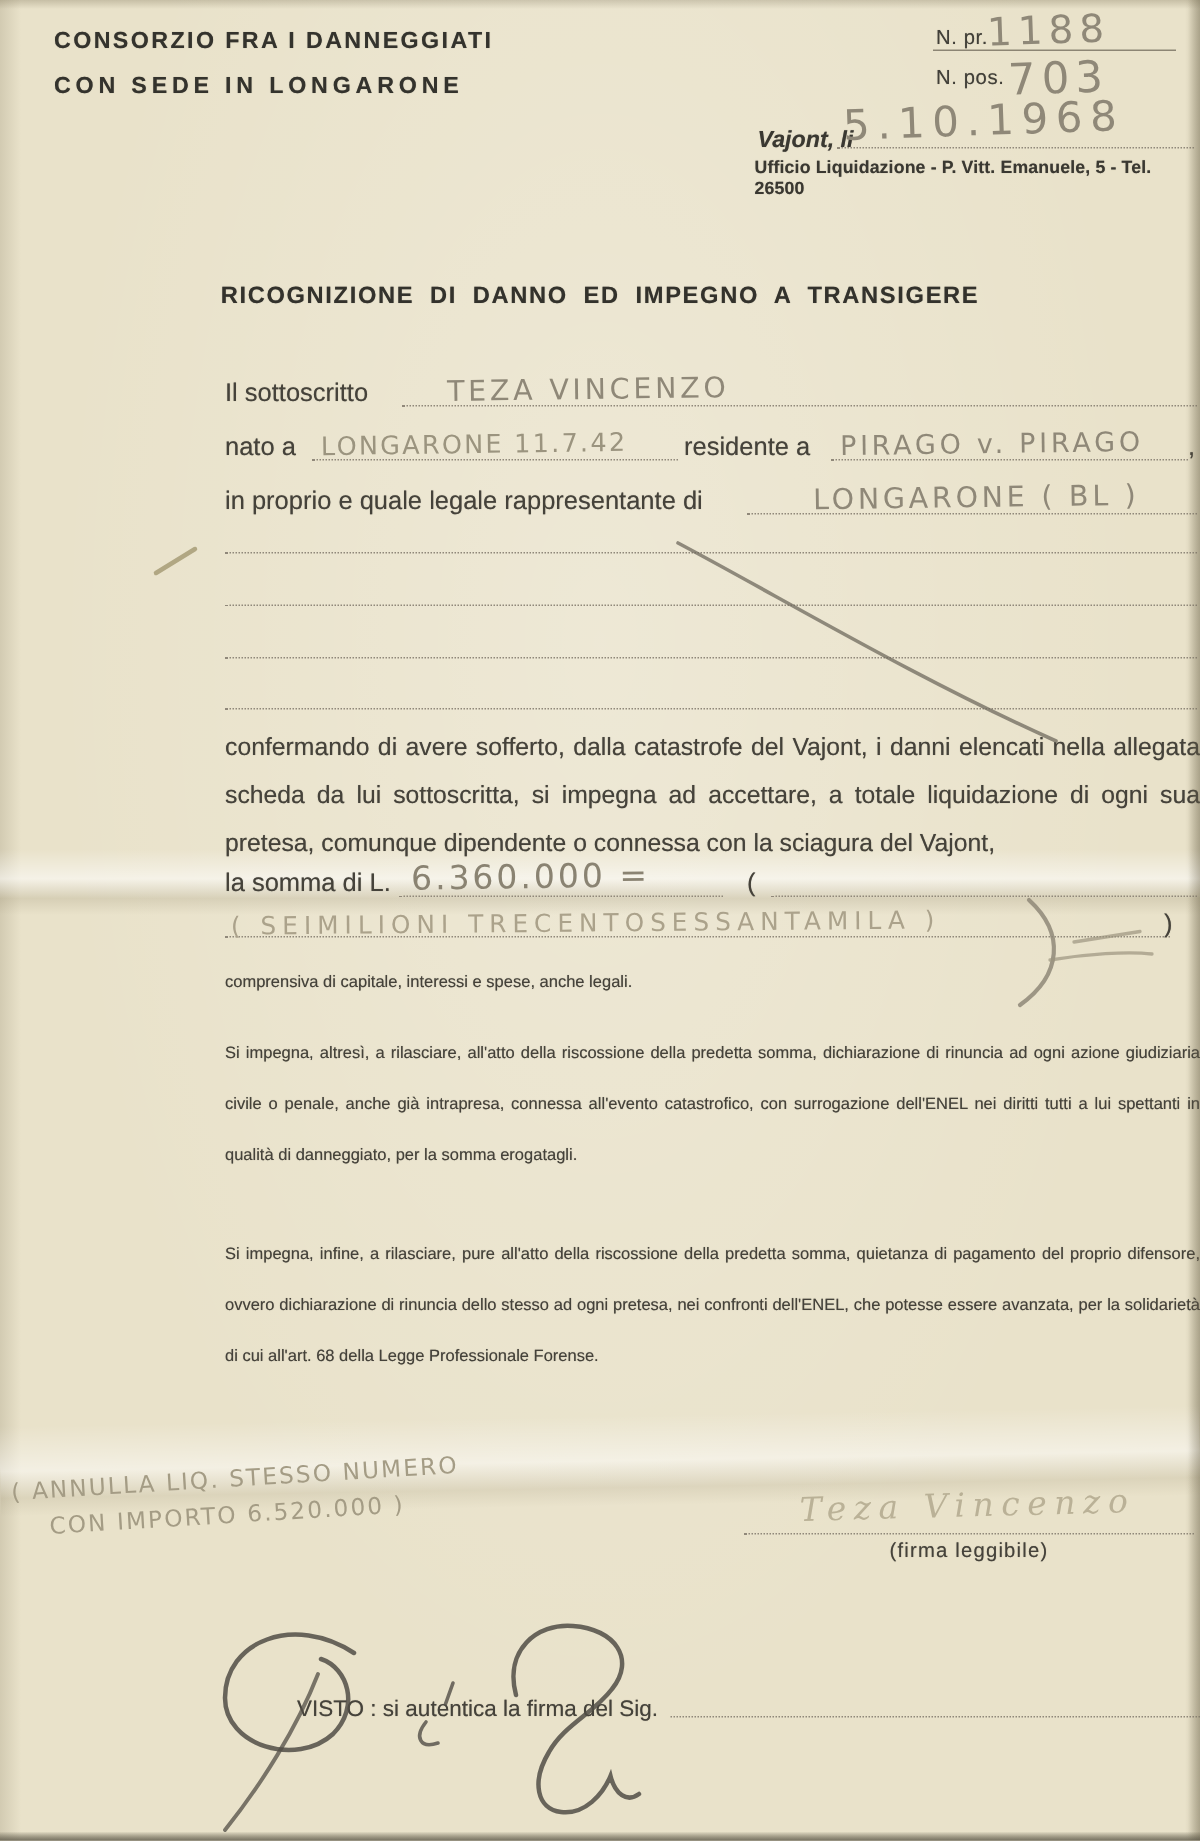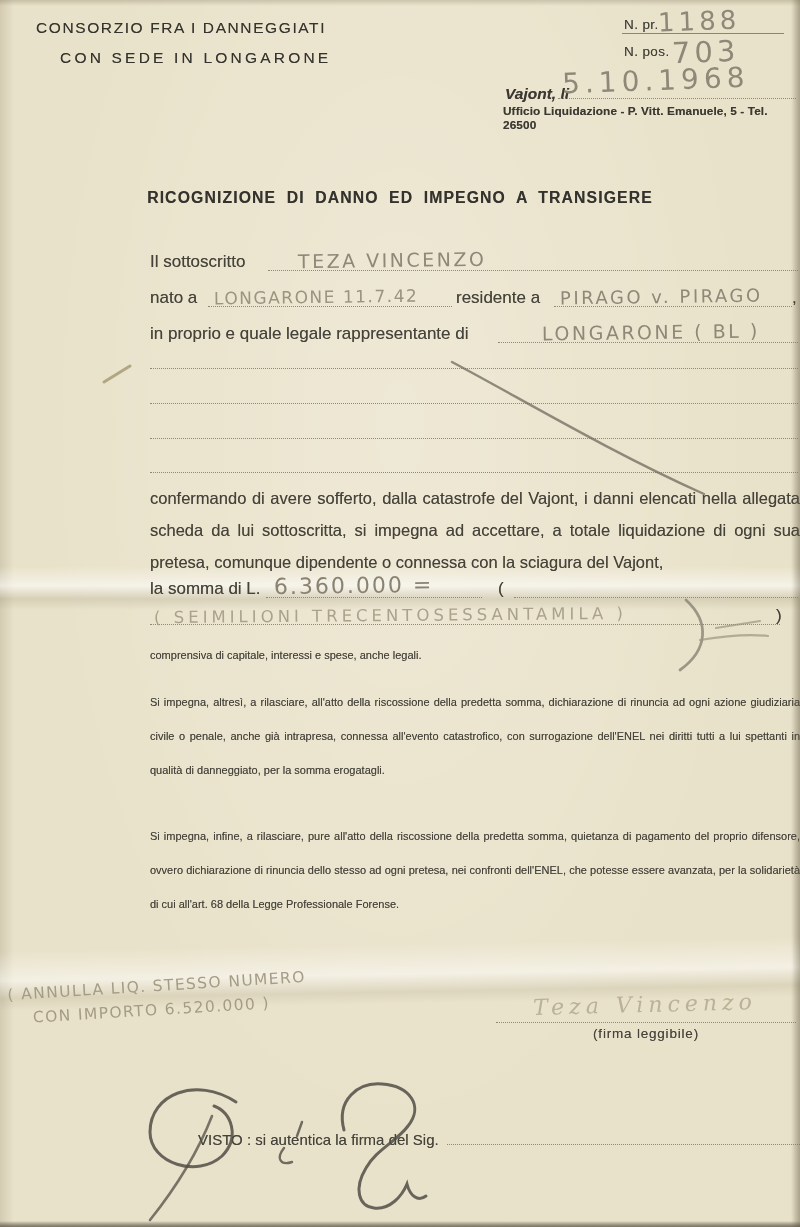--- a/index.html
+++ b/index.html
@@ -13,22 +13,22 @@
       linear-gradient(90deg, rgba(120,110,82,0.20) 0px, rgba(120,110,82,0) 14px),
       linear-gradient(270deg, rgba(120,110,82,0.28) 0px, rgba(120,110,82,0) 10px);
     font-family:"Liberation Sans", sans-serif;
     color:#3e3c35;
   }
   .crease{position:absolute;left:0;width:100%;pointer-events:none;z-index:1;}
   .crease.c1{top:566px;height:44px;background:linear-gradient(180deg, rgba(255,255,255,0) 0%, rgba(255,255,255,0.55) 45%, rgba(150,140,110,0.22) 75%, rgba(255,255,255,0) 100%);}
   .crease.c2{top:944px;height:60px;transform:rotate(-1deg);background:linear-gradient(180deg, rgba(255,255,255,0) 0%, rgba(255,255,255,0.48) 50%, rgba(150,140,110,0.16) 80%, rgba(255,255,255,0) 100%);}
   .abs{position:absolute;}
   .print{text-shadow:0 0 0.5px rgba(62,60,52,0.55);}
-  .org{left:36px;top:13px;font-size:15.5px;font-weight:normal;letter-spacing:1.6px;line-height:29.5px;color:#34332d;z-index:2;}
-  .org .l3{letter-spacing:3.2px;margin-left:24px;}
+  .org{left:36px;top:13px;font-size:15.5px;font-weight:bold;letter-spacing:1.6px;line-height:29.5px;color:#34332d;z-index:2;}
+  .org .l3{letter-spacing:3.2px;}
   .reflabel{font-size:13.5px;color:#413f38;letter-spacing:.4px;z-index:2;}
   .hw{font-family:"DejaVu Sans",sans-serif;color:#8f8878;z-index:2;}
   .hw.big{font-size:26px;letter-spacing:4px;transform:rotate(-2deg);}
   .rule{background:#8c8574;z-index:2;}
   .belluno{font-size:15.5px;font-weight:bold;font-style:italic;color:#3a3831;z-index:2;}
   .office{font-size:11.8px;font-weight:bold;letter-spacing:.1px;color:#3a3831;z-index:2;}
   .title{left:0;top:189px;width:800px;text-align:center;font-size:15.8px;font-weight:bold;letter-spacing:1.1px;word-spacing:5px;color:#33322c;z-index:2;}
   .frow{left:150px;width:648px;height:26px;z-index:2;}
   .frow .lab{position:absolute;bottom:2px;left:0;font-size:17px;color:#45423a;white-space:nowrap;}
   .dot{position:absolute;bottom:3px;border-bottom:1.6px dotted #90887a;}

